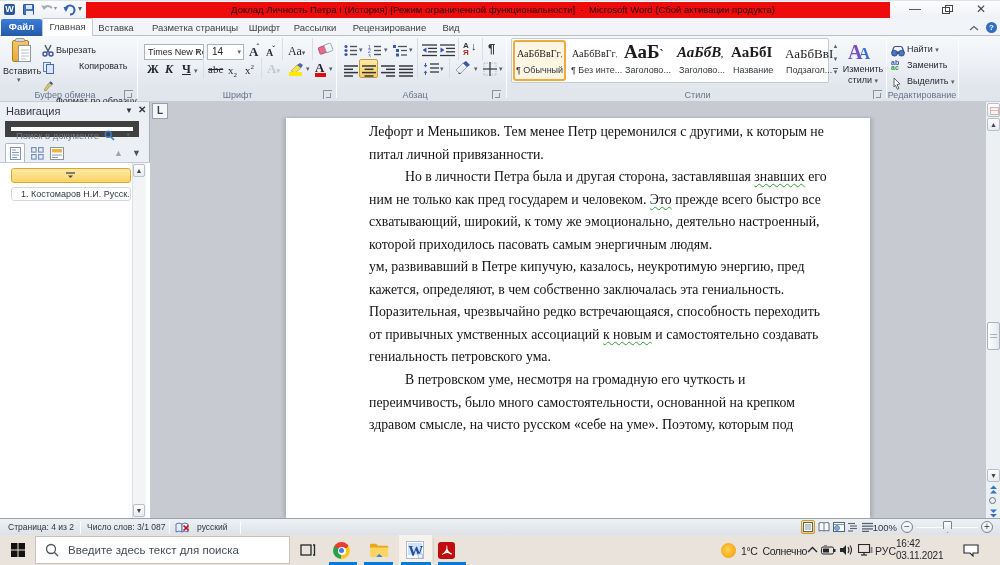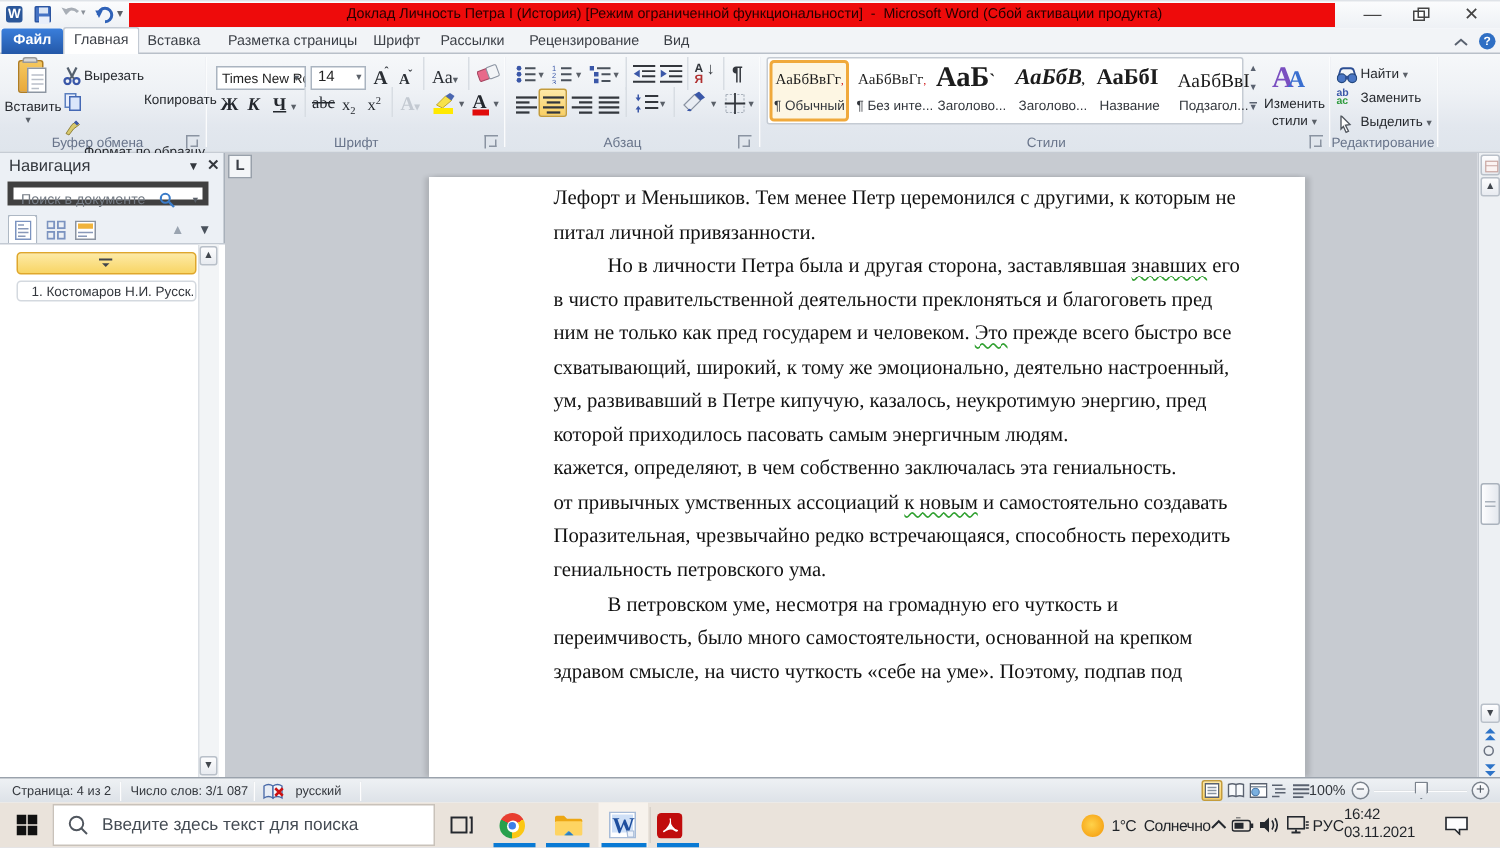--- a/index.html
+++ b/index.html
@@ -106,21 +106,21 @@
           <line x1="2" y1="4" x2="10" y2="4"></line>
           <line x1="2" y1="7" x2="10" y2="7"></line>
           <line x1="2" y1="10" x2="10" y2="10"></line>
           <line x1="2" y1="13" x2="7" y2="13"></line>
         </g>
       </svg></div>
   <div class="rbtxt" style="left:2px;top:30px;width:40px;text-align:center;">Вставить</div>
   <div class="rbtxt dd" style="left:17px;top:40px;">▾</div>
   <div style="position:absolute;left:42px;top:9px;font-size:11px;color:#4a525c;"></div>
   <div class="rbtxt" style="left:56px;top:9px;">Вырезать</div>
-  <div class="rbtxt" style="left:56px;top:25px;padding-left:40px;">Копировать</div>
+  <div class="rbtxt" style="left:39px;top:25px;padding-left:40px;">Копировать</div>
   <div class="rbtxt" style="left:56px;top:41px;margin-top:19px;">Формат по образцу</div>
   <svg style="position:absolute;left:42px;top:8px;" width="12" height="13">
       <path d="M3 1 L6 7 M9 1 L6 7" stroke="#55606e" stroke-width="1.5" fill="none"></path>
       <circle cx="3" cy="10" r="2" fill="none" stroke="#3a57a8" stroke-width="1.5"></circle>
       <circle cx="9" cy="10" r="2" fill="none" stroke="#3a57a8" stroke-width="1.5"></circle>
       <path d="M6 7 L4.5 8.5 M6 7 L7.5 8.5" stroke="#55606e" stroke-width="1.2"></path>
     </svg>
   <div style="position:absolute;left:43px;top:26px;width:8px;height:10px;background:#e8eefc;border:1px solid #5b7fbe;"></div>
   <div style="position:absolute;left:46px;top:28px;width:8px;height:10px;background:#dbe6fb;border:1px solid #4468b4;"></div>
   <div style="position:absolute;left:42px;top:42px;width:12px;height:11px;"><svg width="12" height="11">
@@ -324,21 +324,21 @@
   <div style="position:absolute;left:892px;top:40px;width:10px;height:12px;"><svg width="10" height="12">
         <path d="M2 0 L8 6 L5 6.5 L7 10.5 L5.4 11.3 L3.6 7.3 L2 9 Z" fill="#fff" stroke="#50565e" stroke-width="0.9"></path>
       </svg></div>
   <div class="rbtxt" style="left:907px;top:40px;">Выделить <span class="dd">▾</span></div>
 </div>
 
 <div class="abs" id="navpane">
   <div style="position:absolute;left:6px;top:3px;font-size:11px;color:#33373d;">Навигация</div>
   <div style="position:absolute;left:125px;top:4px;font-size:8px;color:#33373d;">▼</div>
   <div style="position:absolute;left:138px;top:2px;font-size:10px;color:#33373d;font-weight:bold;">✕</div>
-  <div style="position:absolute;left:5px;top:19px;width:134px;height:16px;background:#fff;border:4px solid #404040;text-decoration:underline;">
+  <div style="position:absolute;left:5px;top:19px;width:134px;height:16px;background:#fff;border:6px solid #404040;text-decoration:underline;">
     <span style="position:absolute;left:5px;top:2.5px;font-size:9.5px;color:#747b84;">Поиск в документе</span>
     <svg style="position:absolute;right:18px;top:3px;" width="11" height="11">
         <circle cx="4.2" cy="4.2" r="3" fill="none" stroke="#3a7bc8" stroke-width="1.4"></circle>
         <line x1="6.6" y1="6.6" x2="10" y2="10" stroke="#3a7bc8" stroke-width="1.6"></line>
       </svg>
     <span style="position:absolute;right:3px;top:4px;font-size:7px;color:#5a6068;">▾</span>
   </div>
 
   <div style="position:absolute;left:5px;top:41px;width:20px;height:19px;background:#fff;border:1px solid #aeb8c4;border-bottom:none;border-radius:2px 2px 0 0;"></div>
   <svg style="position:absolute;left:10px;top:45px;" width="11" height="13">
@@ -377,32 +377,31 @@
   <div style="position:absolute;left:133px;top:62px;width:12px;height:13px;background:linear-gradient(#fdfdfe,#e8ebf0);border:1px solid #b9c0c9;border-radius:2px;font-size:7px;color:#42474e;text-align:center;line-height:12px;">▲</div>
   <div style="position:absolute;left:133px;top:402px;width:12px;height:13px;background:linear-gradient(#fdfdfe,#e8ebf0);border:1px solid #b9c0c9;border-radius:2px;font-size:7px;color:#42474e;text-align:center;line-height:12px;">▼</div>
 </div>
 
 <div class="abs" id="docarea">
   <div id="page">
     <div id="doctext">
       <div>Лефорт и Меньшиков. Тем менее Петр церемонился с другими, к которым не</div>
       <div>питал личной привязанности.</div>
       <div class="ind">Но в личности Петра была и другая сторона, заставлявшая <span class="sp">знавших</span> его</div>
-      <div>в чисто правительственной деятельности преклоняться и благоговеть пред</div>
       <div>ним не только как пред государем и человеком. <span class="sp">Это</span> прежде всего быстро все</div>
       <div>схватывающий, широкий, к тому же эмоционально, деятельно настроенный,</div>
+      <div>которой приходилось пасовать самым энергичным людям.</div>
       <div>ум, развивавший в Петре кипучую, казалось, неукротимую энергию, пред</div>
-      <div>которой приходилось пасовать самым энергичным людям.</div>
       <div>кажется, определяют, в чем собственно заключалась эта гениальность.</div>
+      <div>Поразительная, чрезвычайно редко встречающаяся, способность переходить</div>
       <div>от привычных умственных ассоциаций <span class="sp">к новым</span> и самостоятельно создавать</div>
-      <div>Поразительная, чрезвычайно редко встречающаяся, способность переходить</div>
       <div>гениальность петровского ума.</div>
       <div class="ind">В петровском уме, несмотря на громадную его чуткость и</div>
       <div>переимчивость, было много самостоятельности, основанной на крепком</div>
-      <div>здравом смысле, на чисто чуткость «себе на уме». Поэтому, подпав под</div>
+      <div>здравом смысле, на чисто русском «себе на уме». Поэтому, которым под</div>
     </div>
   </div>
 </div>
 
 <div class="abs" style="left:152px;top:103px;width:16px;height:16px;background:#f4f6f8;border:1px solid #98a0aa;color:#3b3f46;font-size:10px;font-weight:bold;line-height:14px;text-align:center;">L</div>
 
 <div class="abs" id="vscroll">
   <div style="position:absolute;left:1px;top:1px;width:13px;height:14px;background:linear-gradient(#fdfdfe,#e8ebf0);border:1px solid #b9c0c9;border-radius:2px;"><svg width="11" height="12" style="margin:1px;">
         <rect x="1.5" y="2.5" width="8" height="7" fill="#fbf3f2" stroke="#c9a6a2" stroke-width="0.8"></rect>
         <line x1="1.5" y1="5.5" x2="9.5" y2="5.5" stroke="#c9a6a2" stroke-width="0.7"></line>

